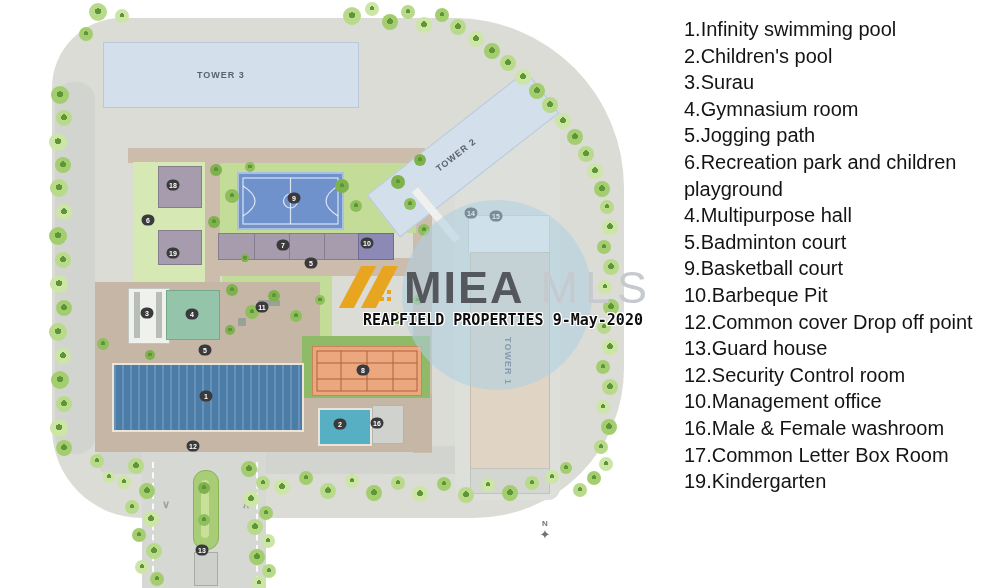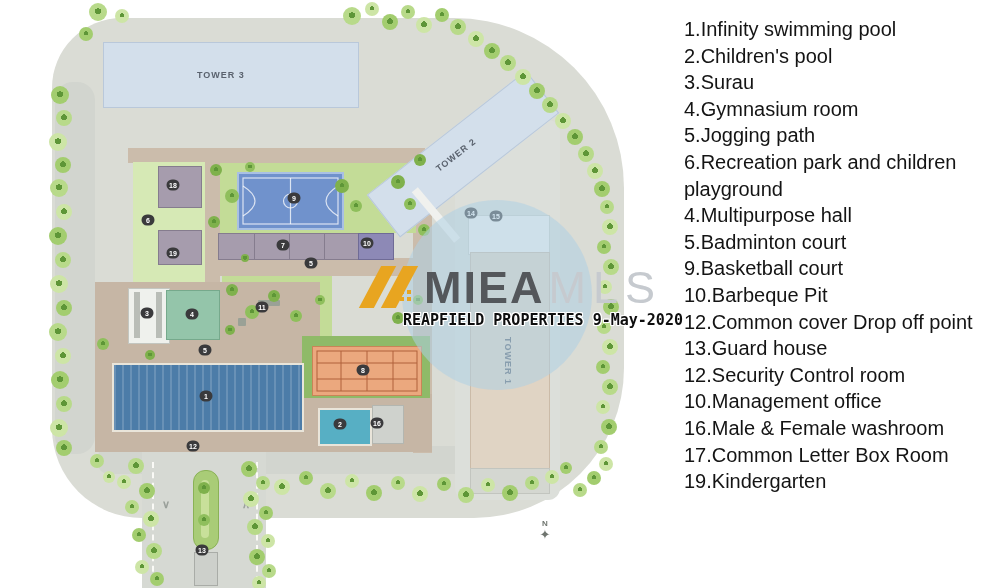--- a/index.html
+++ b/index.html
@@ -51,34 +51,34 @@
   .mk{position:absolute;transform:translate(-50%,-50%);min-width:11px;height:11px;padding:0 1px;
       background:#3a3a3c;border-radius:7px;color:#fff;font-size:7px;font-weight:bold;
       line-height:11px;text-align:center;z-index:5;}
   
   .compass{z-index:4;color:#6f756f;text-align:center;line-height:1;}
   .compass .n{font-size:8px;font-weight:bold;display:block;}
   .compass .star{font-size:13px;display:block;}
   
   .wm-circle{left:402px;top:200px;width:190px;height:190px;border-radius:50%;
              background:#aed0e4;opacity:.55;z-index:6;}
-  .wm-logo{left:360px;top:262px;height:48px;display:flex;align-items:flex-end;z-index:7;}
+  .wm-logo{left:340px;top:262px;height:48px;display:flex;align-items:flex-end;z-index:7;}
   .wm-slashes{position:relative;width:58px;height:46px;margin-right:6px;}
   .wm-slashes .bar{position:absolute;top:2px;width:15px;height:42px;background:#e8a520;transform:skewX(-28deg);}
   .wm-slashes .b1{left:10px;}
   .wm-slashes .b2{left:32px;}
   .wm-slashes .grid{position:absolute;left:40px;top:26px;width:11px;height:11px;
       background:linear-gradient(#e8a520,#e8a520),linear-gradient(#e8a520,#e8a520),
                  linear-gradient(#e8a520,#e8a520),linear-gradient(#e8a520,#e8a520);
       background-size:4px 4px;background-position:0 0,7px 0,0 7px,7px 7px;background-repeat:no-repeat;}
   .wm-miea{font-size:45px;font-weight:bold;color:#54575b;letter-spacing:2px;line-height:1;}
-  .wm-mls{font-size:45px;font-weight:500;color:#c6cacf;letter-spacing:7px;line-height:1;margin-left:4px;}
+  .wm-mls{font-size:45px;font-weight:500;color:#c6cacf;letter-spacing:7px;line-height:1;margin-left:16px;}
   .wm-tag{left:363px;top:311px;font-family:"DejaVu Sans Mono",monospace;font-weight:bold;
           font-size:15px;color:#0e0e0e;letter-spacing:0px;z-index:7;white-space:nowrap;
-          text-shadow:1px 0 #fff,-1px 0 #fff,0 1px #fff,0 -1px #fff,1px 1px #fff,-1px -1px #fff,1px -1px #fff,-1px 1px #fff;margin-left:40px;}
+          text-shadow:1px 0 #fff,-1px 0 #fff,0 1px #fff,0 -1px #fff,1px 1px #fff,-1px -1px #fff,1px -1px #fff,-1px 1px #fff;}
   
   .legend{left:684px;top:16px;width:344px;z-index:8;}
   .legend-item{font-size:20px;line-height:26.6px;color:#141414;}
   svg{display:block;}
 </style>
 </head>
 <body>
 
 <div id="stage">
 

